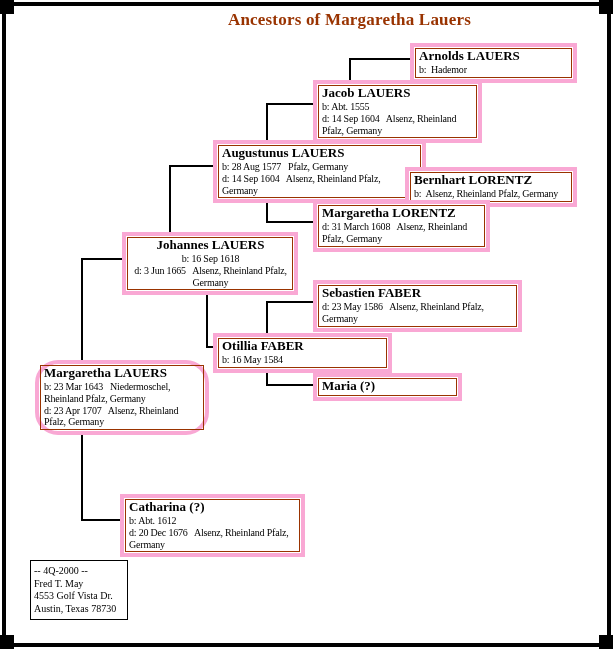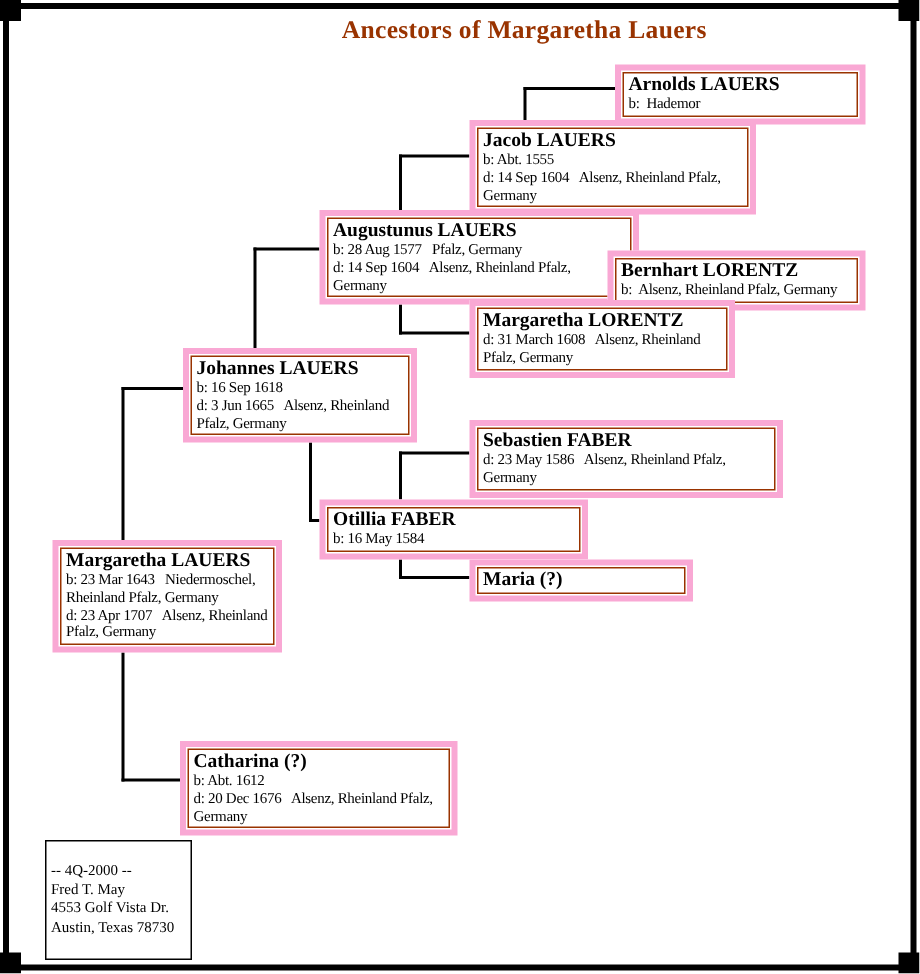--- a/index.html
+++ b/index.html
@@ -28,36 +28,36 @@
     position:absolute;box-sizing:border-box;background:#fff;
     border:4px solid #f9a8d4;padding:1px;
   }
   .person .inner{
     border:1px solid #993300;padding:0 2px 1px 3px;height:100%;box-sizing:border-box;
   }
   .pname{font-size:13px;font-weight:bold;line-height:1.15;color:#000;}
   .pline{font-size:10px;line-height:1.18;color:#000;white-space:pre-wrap;letter-spacing:-0.2px;}
 
   .b-arnolds   {left:410px;top:43px;width:167px;min-height:31px;}
-  .b-jacob     {left:313px;top:80px;width:191px;min-height:48px;}
+  .b-jacob     {left:313px;top:80px;width:169px;min-height:48px;}
   .b-augustunus{left:213px;top:140px;width:213px;min-height:52px;}
   .b-bernhart  {left:405px;top:167px;width:172px;min-height:30px;}
   .b-mlorentz  {left:313px;top:200px;width:177px;min-height:44px;}
-  .b-johannes  {left:122px;top:232px;width:156px;min-height:53px;}
+  .b-johannes  {left:122px;top:232px;width:176px;min-height:53px;text-align:center;}
   .b-sebastien {left:313px;top:280px;width:209px;min-height:43px;}
   .b-otillia   {left:213px;top:333px;width:179px;min-height:31px;}
   .b-maria     {left:313px;top:373px;width:149px;min-height:25px;}
-  .b-mlauers   {left:35px;top:360px;width:153px;min-height:64px;}
+  .b-mlauers   {left:35px;top:360px;width:174px;min-height:64px;border-radius:23px;}
   .b-catharina {left:120px;top:494px;width:185px;min-height:54px;}
 
   .cline{position:absolute;background:#000;}
 
   .footer-box{
     position:absolute;left:30px;top:560px;width:98px;min-height:55px;
-    border:1px solid #000;box-sizing:border-box;padding:14px 3px;background:#fff;
+    border:1px solid #000;box-sizing:border-box;padding:4px 3px;background:#fff;
   }
   .fline{font-size:10px;line-height:1.25;color:#000;white-space:pre-wrap;}
 </style>
 </head>
 <body>
 
 <div class="frame"></div>
 <div class="corner tl"></div>
 <div class="corner tr"></div>
 <div class="corner bl"></div>

